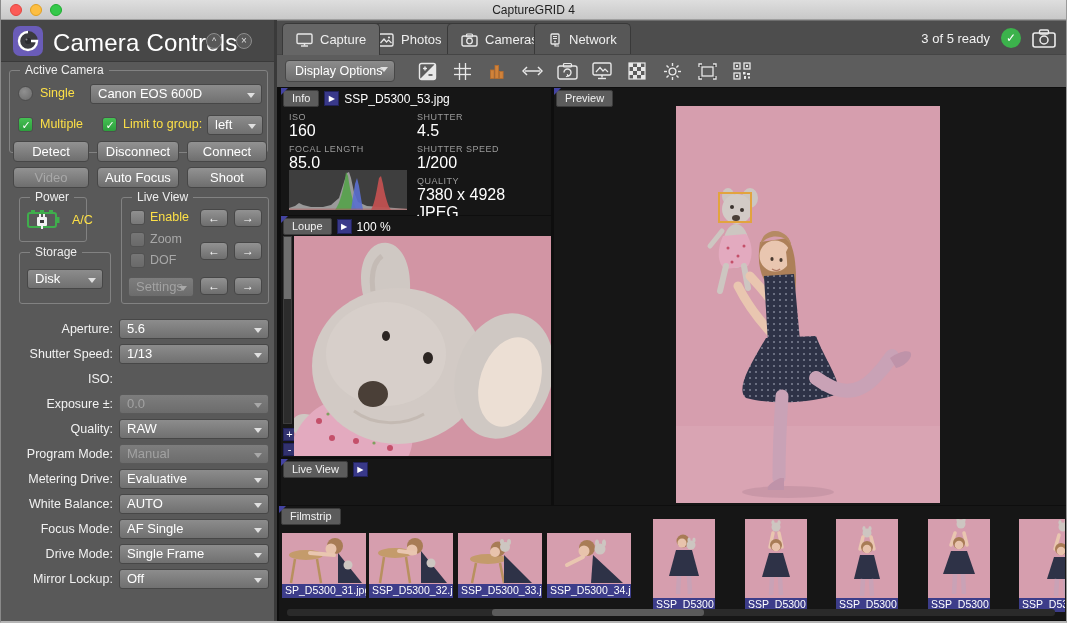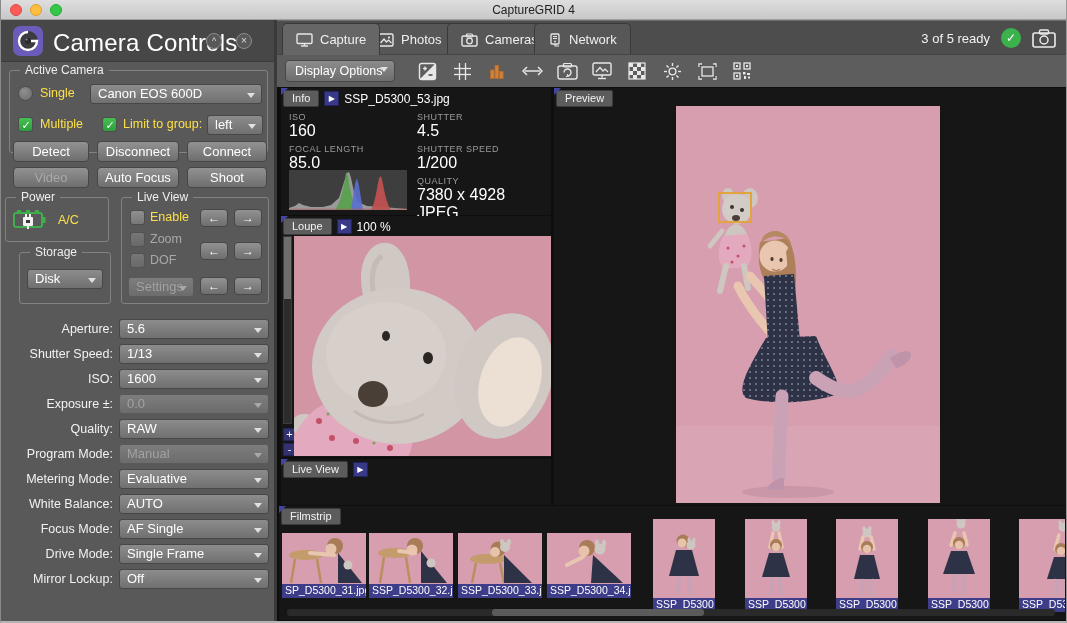--- a/index.html
+++ b/index.html
@@ -166,21 +166,21 @@
         <div class="dd" style="left:197px; top:44px; width:56px;">left</div>
       </div>
 
       <div class="btn" style="left:12px; top:121px; width:76px;">Detect</div>
       <div class="btn" style="left:96px; top:121px; width:82px;">Disconnect</div>
       <div class="btn" style="left:186px; top:121px; width:80px;">Connect</div>
       <div class="btn disabled" style="left:12px; top:147px; width:76px;">Video</div>
       <div class="btn" style="left:96px; top:147px; width:82px;">Auto Focus</div>
       <div class="btn" style="left:186px; top:147px; width:80px;">Shoot</div>
 
-      <div class="group" style="left:4px; top:177px; width:104px; height:45px;">
+      <div class="group" style="left:18px; top:177px; width:68px; height:45px;">
         <span class="group-label">Power</span>
         <span style="position:absolute; left:7px; top:11px;">
           <svg width="34" height="22" viewBox="0 0 34 22">
             <rect x="1" y="4" width="28" height="14" rx="2" fill="none" stroke="#3fae4c" stroke-width="2"></rect>
             <rect x="29.5" y="8" width="3" height="6" fill="#3fae4c"></rect>
             <rect x="4" y="1" width="4" height="4" fill="#3fae4c"></rect>
               <rect x="13" y="1" width="4" height="4" fill="#3fae4c"></rect>
               <rect x="22" y="1" width="4" height="4" fill="#3fae4c"></rect>
             <rect x="10" y="8" width="10" height="9" rx="1" fill="#f2f2f2"></rect>
             <rect x="12" y="5" width="2" height="4" fill="#f2f2f2"></rect>
@@ -217,36 +217,35 @@
       <div class="lp-row" style="top:299px;">
           <span class="lbl">Aperture:</span>
           <div class="dd">5.6</div>
         </div>
       <div class="lp-row" style="top:324px;">
           <span class="lbl">Shutter Speed:</span>
           <div class="dd">1/13</div>
         </div>
       <div class="lp-row" style="top:349px;">
           <span class="lbl">ISO:</span>
-          <div class="dd">1600</div>
         </div>
       <div class="lp-row" style="top:374px;">
           <span class="lbl">Exposure ±:</span>
           <div class="dd disabled">0.0</div>
         </div>
       <div class="lp-row" style="top:399px;">
           <span class="lbl">Quality:</span>
           <div class="dd">RAW</div>
         </div>
       <div class="lp-row" style="top:424px;">
           <span class="lbl">Program Mode:</span>
           <div class="dd disabled">Manual</div>
         </div>
       <div class="lp-row" style="top:449px;">
-          <span class="lbl">Metering Mode:</span>
+          <span class="lbl">Metering Drive:</span>
           <div class="dd">Evaluative</div>
         </div>
       <div class="lp-row" style="top:499px;">
           <span class="lbl">Focus Mode:</span>
           <div class="dd">AF Single</div>
         </div>
       <div class="lp-row" style="top:474px;">
           <span class="lbl">White Balance:</span>
           <div class="dd">AUTO</div>
         </div>

